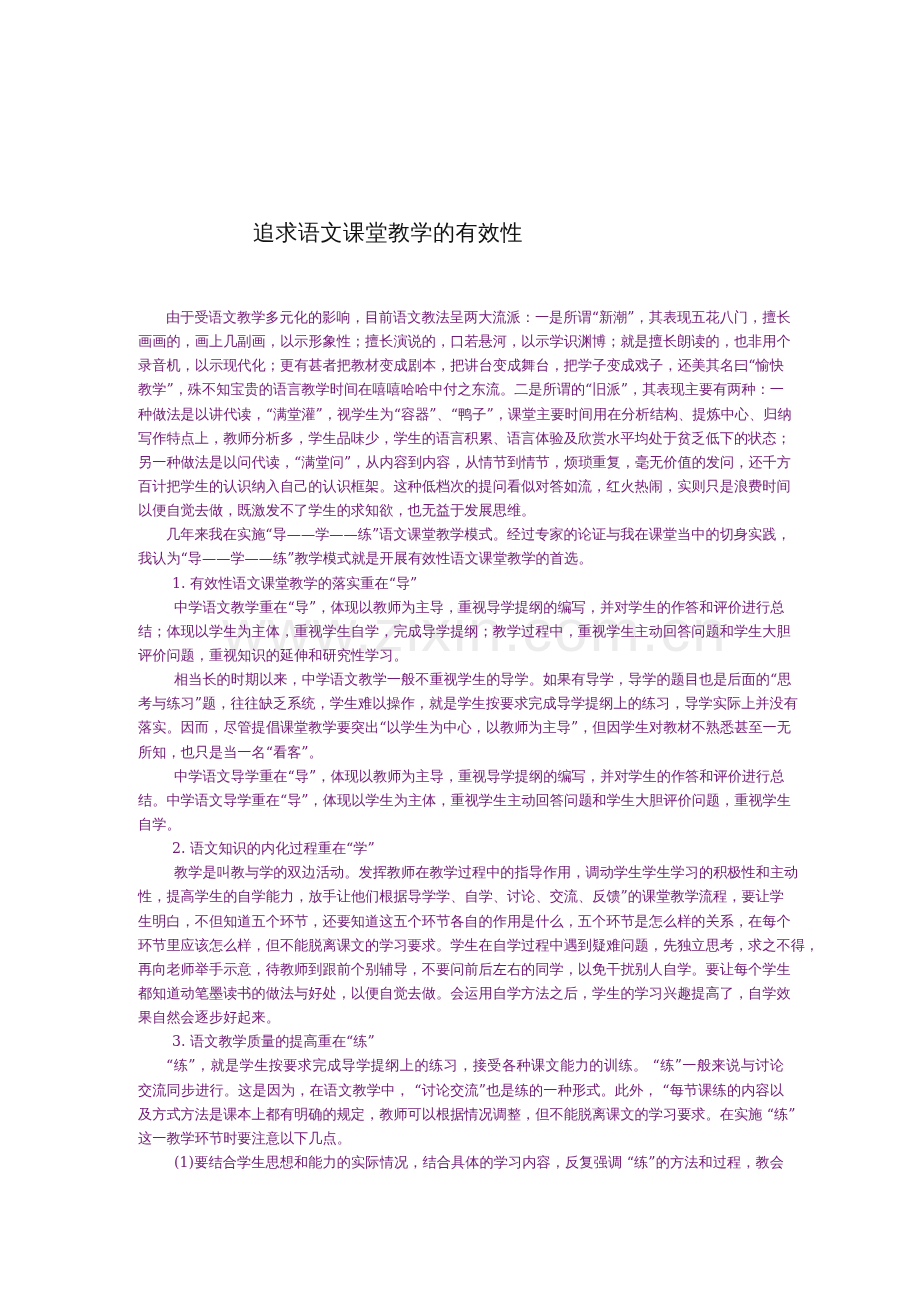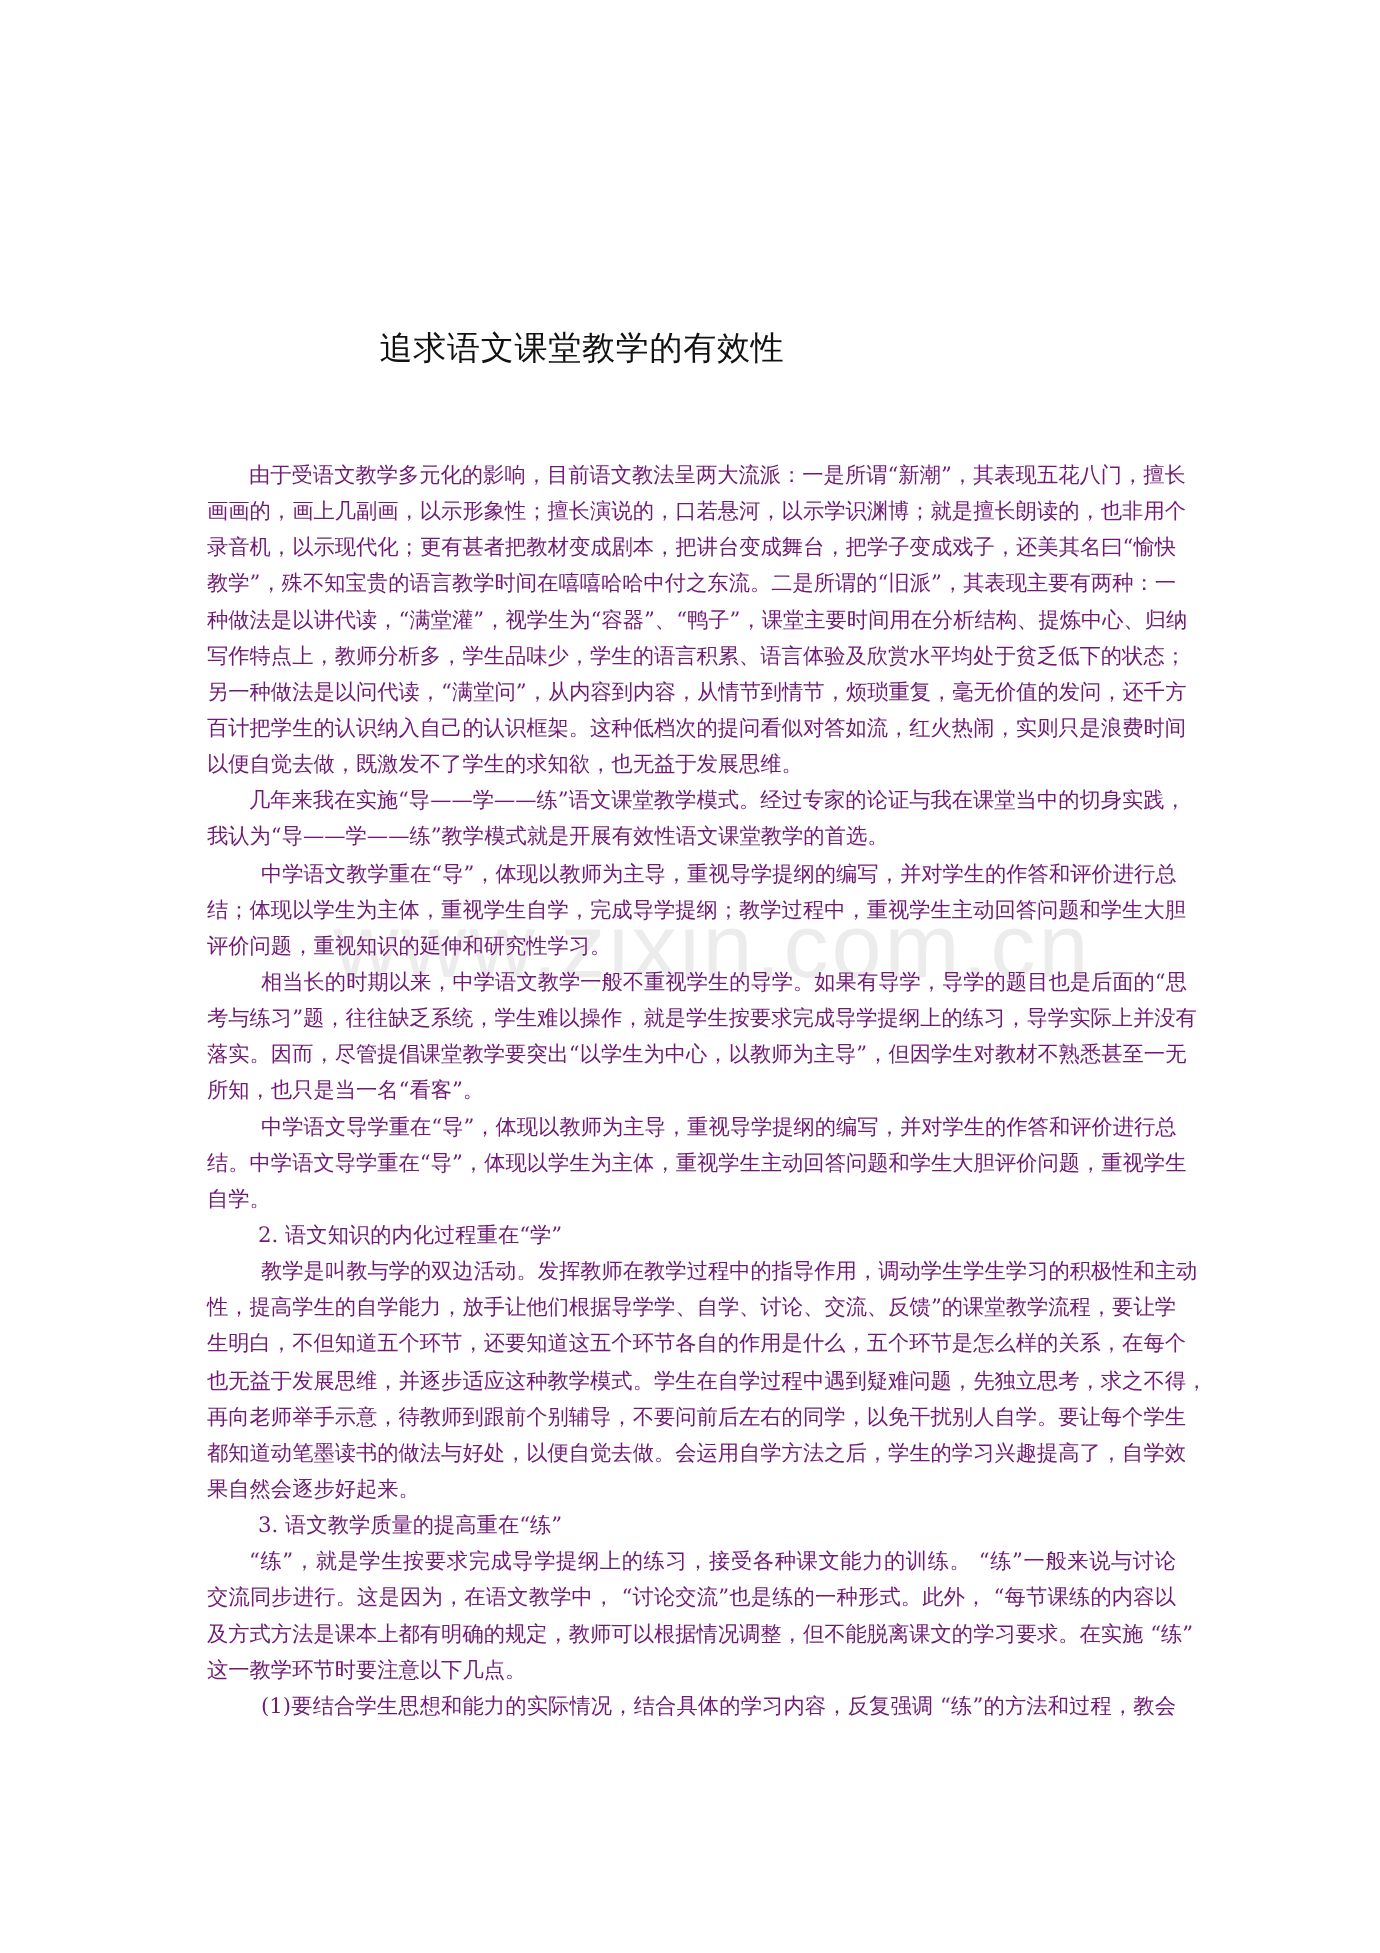--- a/index.html
+++ b/index.html
@@ -82,35 +82,36 @@
     <div class="line">画画的，画上几副画，以示形象性；擅长演说的，口若悬河，以示学识渊博；就是擅长朗读的，也非用个</div>
     <div class="line">录音机，以示现代化；更有甚者把教材变成剧本，把讲台变成舞台，把学子变成戏子，还美其名曰“愉快</div>
     <div class="line">教学”，殊不知宝贵的语言教学时间在嘻嘻哈哈中付之东流。二是所谓的“旧派”，其表现主要有两种：一</div>
     <div class="line">种做法是以讲代读，“满堂灌”，视学生为“容器”、“鸭子”，课堂主要时间用在分析结构、提炼中心、归纳</div>
     <div class="line">写作特点上，教师分析多，学生品味少，学生的语言积累、语言体验及欣赏水平均处于贫乏低下的状态；</div>
     <div class="line">另一种做法是以问代读，“满堂问”，从内容到内容，从情节到情节，烦琐重复，毫无价值的发问，还千方</div>
     <div class="line">百计把学生的认识纳入自己的认识框架。这种低档次的提问看似对答如流，红火热闹，实则只是浪费时间</div>
     <div class="line last">以便自觉去做，既激发不了学生的求知欲，也无益于发展思维。</div>
     <div class="line indent">几年来我在实施“导——学——练”语文课堂教学模式。经过专家的论证与我在课堂当中的切身实践，</div>
     <div class="line last">我认为“导——学——练”教学模式就是开展有效性语文课堂教学的首选。</div>
+    <div class="line indent-small">1. 有效性语文课堂教学的落实重在“导”</div>
     <div class="line indent-num">中学语文教学重在“导”，体现以教师为主导，重视导学提纲的编写，并对学生的作答和评价进行总</div>
     <div class="line">结；体现以学生为主体，重视学生自学，完成导学提纲；教学过程中，重视学生主动回答问题和学生大胆</div>
     <div class="line last">评价问题，重视知识的延伸和研究性学习。</div>
     <div class="line indent-num">相当长的时期以来，中学语文教学一般不重视学生的导学。如果有导学，导学的题目也是后面的“思</div>
     <div class="line">考与练习”题，往往缺乏系统，学生难以操作，就是学生按要求完成导学提纲上的练习，导学实际上并没有</div>
     <div class="line">落实。因而，尽管提倡课堂教学要突出“以学生为中心，以教师为主导”，但因学生对教材不熟悉甚至一无</div>
     <div class="line last">所知，也只是当一名“看客”。</div>
     <div class="line indent-num">中学语文导学重在“导”，体现以教师为主导，重视导学提纲的编写，并对学生的作答和评价进行总</div>
     <div class="line">结。中学语文导学重在“导”，体现以学生为主体，重视学生主动回答问题和学生大胆评价问题，重视学生</div>
     <div class="line last">自学。</div>
     <div class="line indent-small">2. 语文知识的内化过程重在“学”</div>
     <div class="line indent-num">教学是叫教与学的双边活动。发挥教师在教学过程中的指导作用，调动学生学生学习的积极性和主动</div>
     <div class="line">性，提高学生的自学能力，放手让他们根据导学学、自学、讨论、交流、反馈”的课堂教学流程，要让学</div>
     <div class="line">生明白，不但知道五个环节，还要知道这五个环节各自的作用是什么，五个环节是怎么样的关系，在每个</div>
-    <div class="line">也无益于发展思维，并逐步适应这种教学模式。学生在自学过程中遇到疑难问题，先独立思考，求之不得，</div>
+    <div class="line">环节里应该怎么样，但不能脱离课文的学习要求。学生在自学过程中遇到疑难问题，先独立思考，求之不得，</div>
     <div class="line">再向老师举手示意，待教师到跟前个别辅导，不要问前后左右的同学，以免干扰别人自学。要让每个学生</div>
     <div class="line">都知道动笔墨读书的做法与好处，以便自觉去做。会运用自学方法之后，学生的学习兴趣提高了，自学效</div>
     <div class="line last">果自然会逐步好起来。</div>
     <div class="line indent-small">3. 语文教学质量的提高重在“练”</div>
     <div class="line indent">“练”，就是学生按要求完成导学提纲上的练习，接受各种课文能力的训练。 “练”一般来说与讨论</div>
     <div class="line">交流同步进行。这是因为，在语文教学中， “讨论交流”也是练的一种形式。此外， “每节课练的内容以</div>
     <div class="line">及方式方法是课本上都有明确的规定，教师可以根据情况调整，但不能脱离课文的学习要求。在实施 “练”</div>
     <div class="line last">这一教学环节时要注意以下几点。</div>
     <div class="line indent-num">(1)要结合学生思想和能力的实际情况，结合具体的学习内容，反复强调 “练”的方法和过程，教会</div>
   </div>

